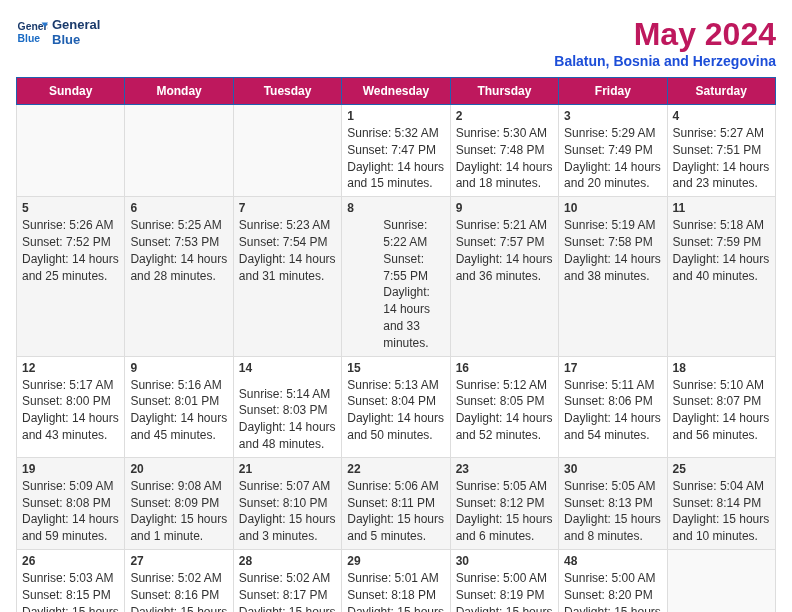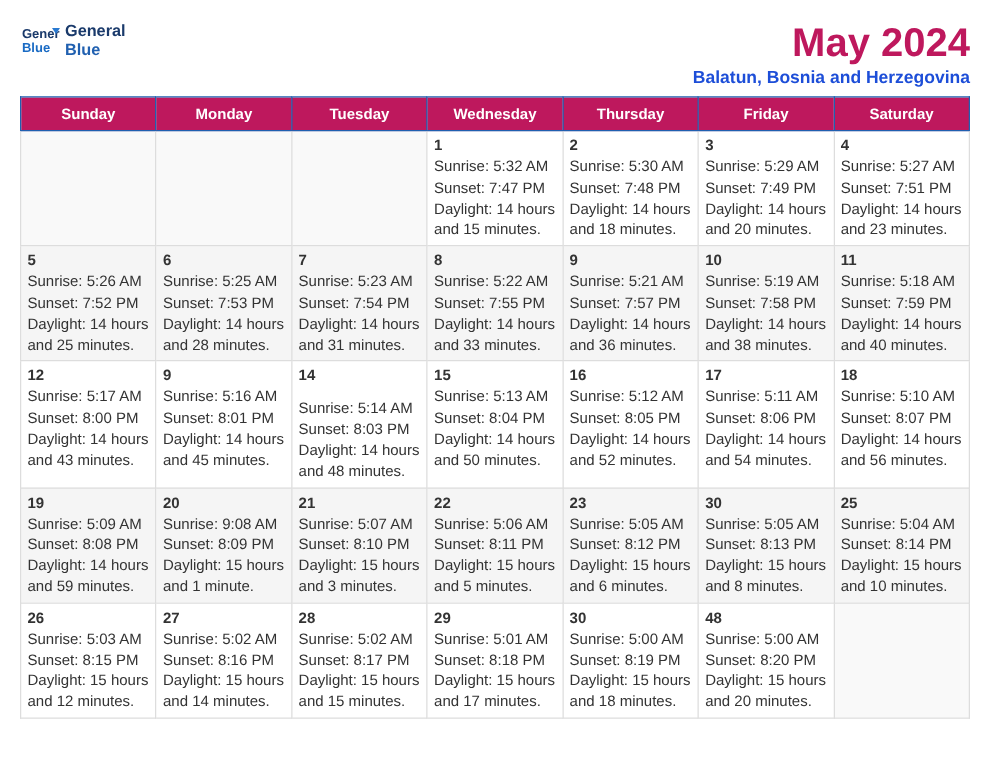--- a/index.html
+++ b/index.html
@@ -167,21 +167,21 @@
         </td>
         <td>
           <span class="day-num">7</span>
           <div class="day-info" style="white-space: pre-line;">Sunrise: 5:23 AM
 Sunset: 7:54 PM
 Daylight: 14 hours
 and 31 minutes.</div>
         </td>
         <td>
           <span class="day-num">8</span>
-          <div class="day-info" style="white-space: pre-line;">Sunrise: 5:22 AM
+          <div class="day-info" style="white-space: pre-line; margin-left: 36px;">Sunrise: 5:22 AM
 Sunset: 7:55 PM
 Daylight: 14 hours
 and 33 minutes.</div>
         </td>
         <td>
           <span class="day-num">9</span>
           <div class="day-info" style="white-space: pre-line;">Sunrise: 5:21 AM
 Sunset: 7:57 PM
 Daylight: 14 hours
 and 36 minutes.</div>

